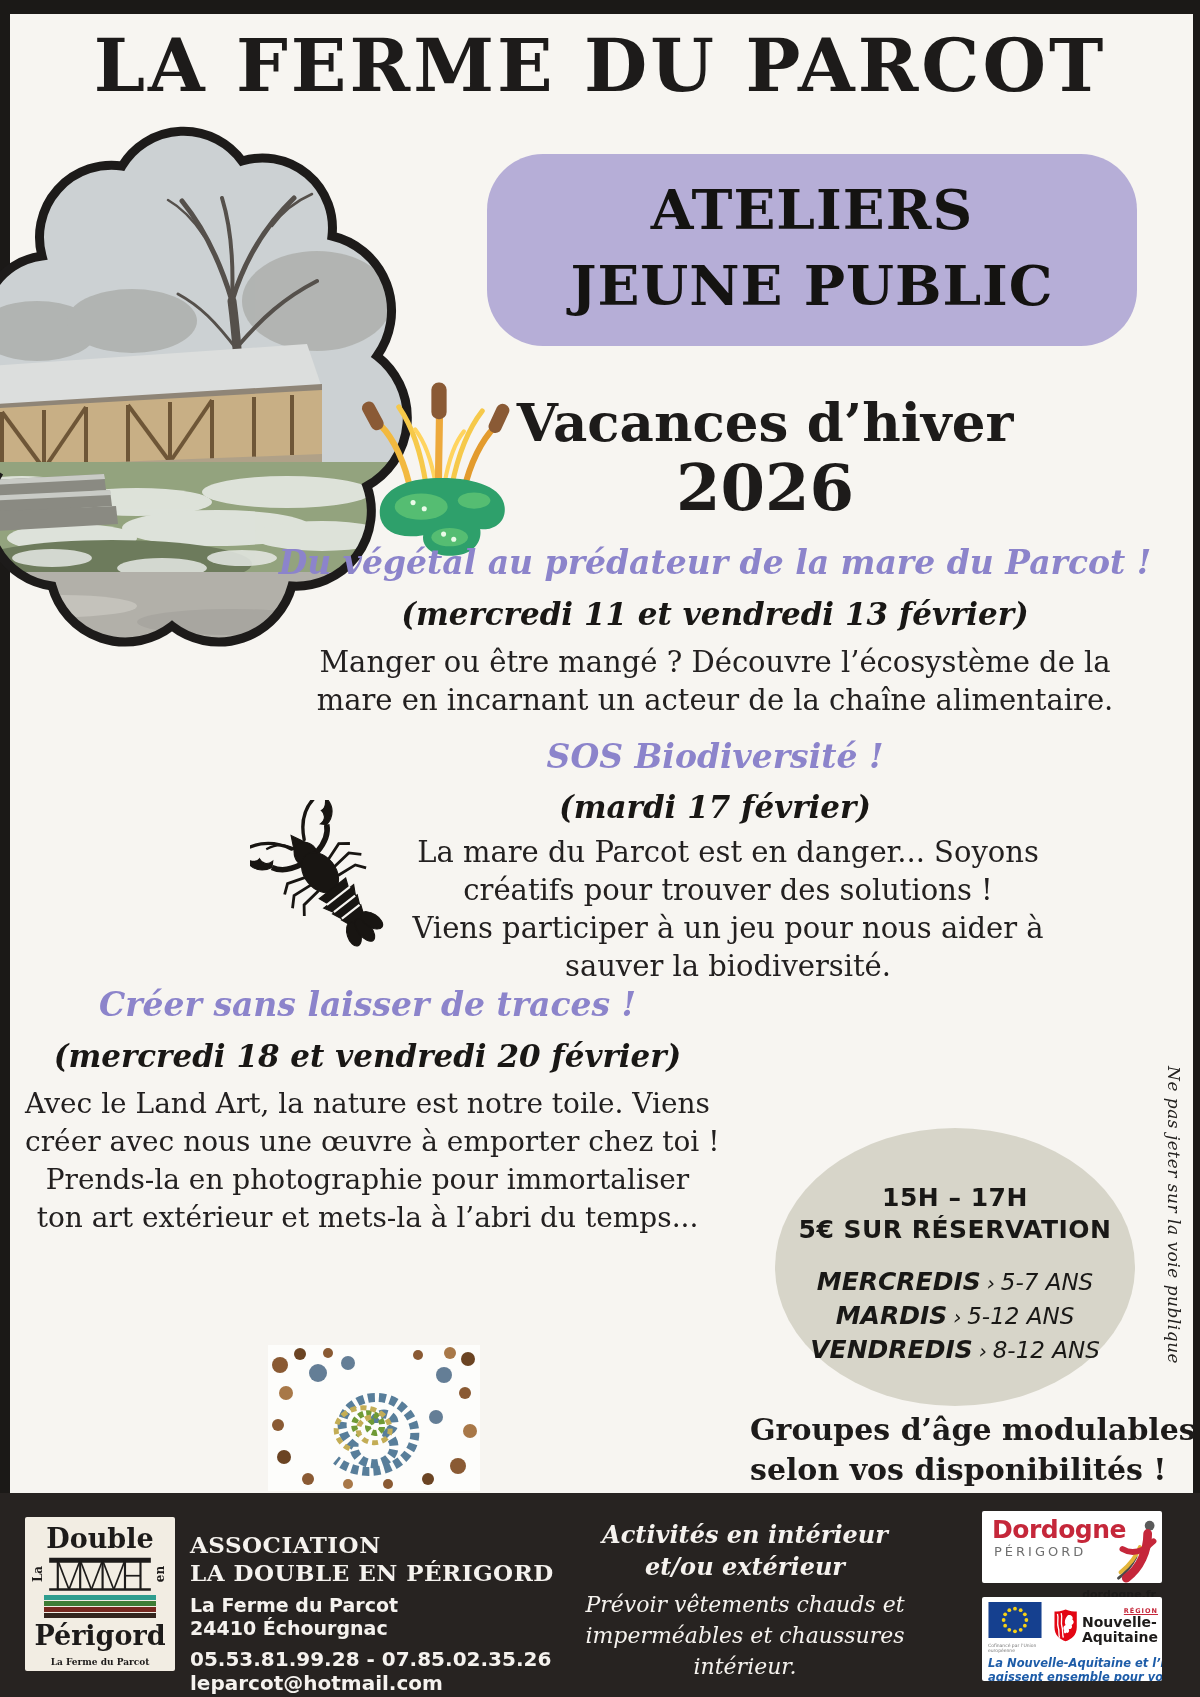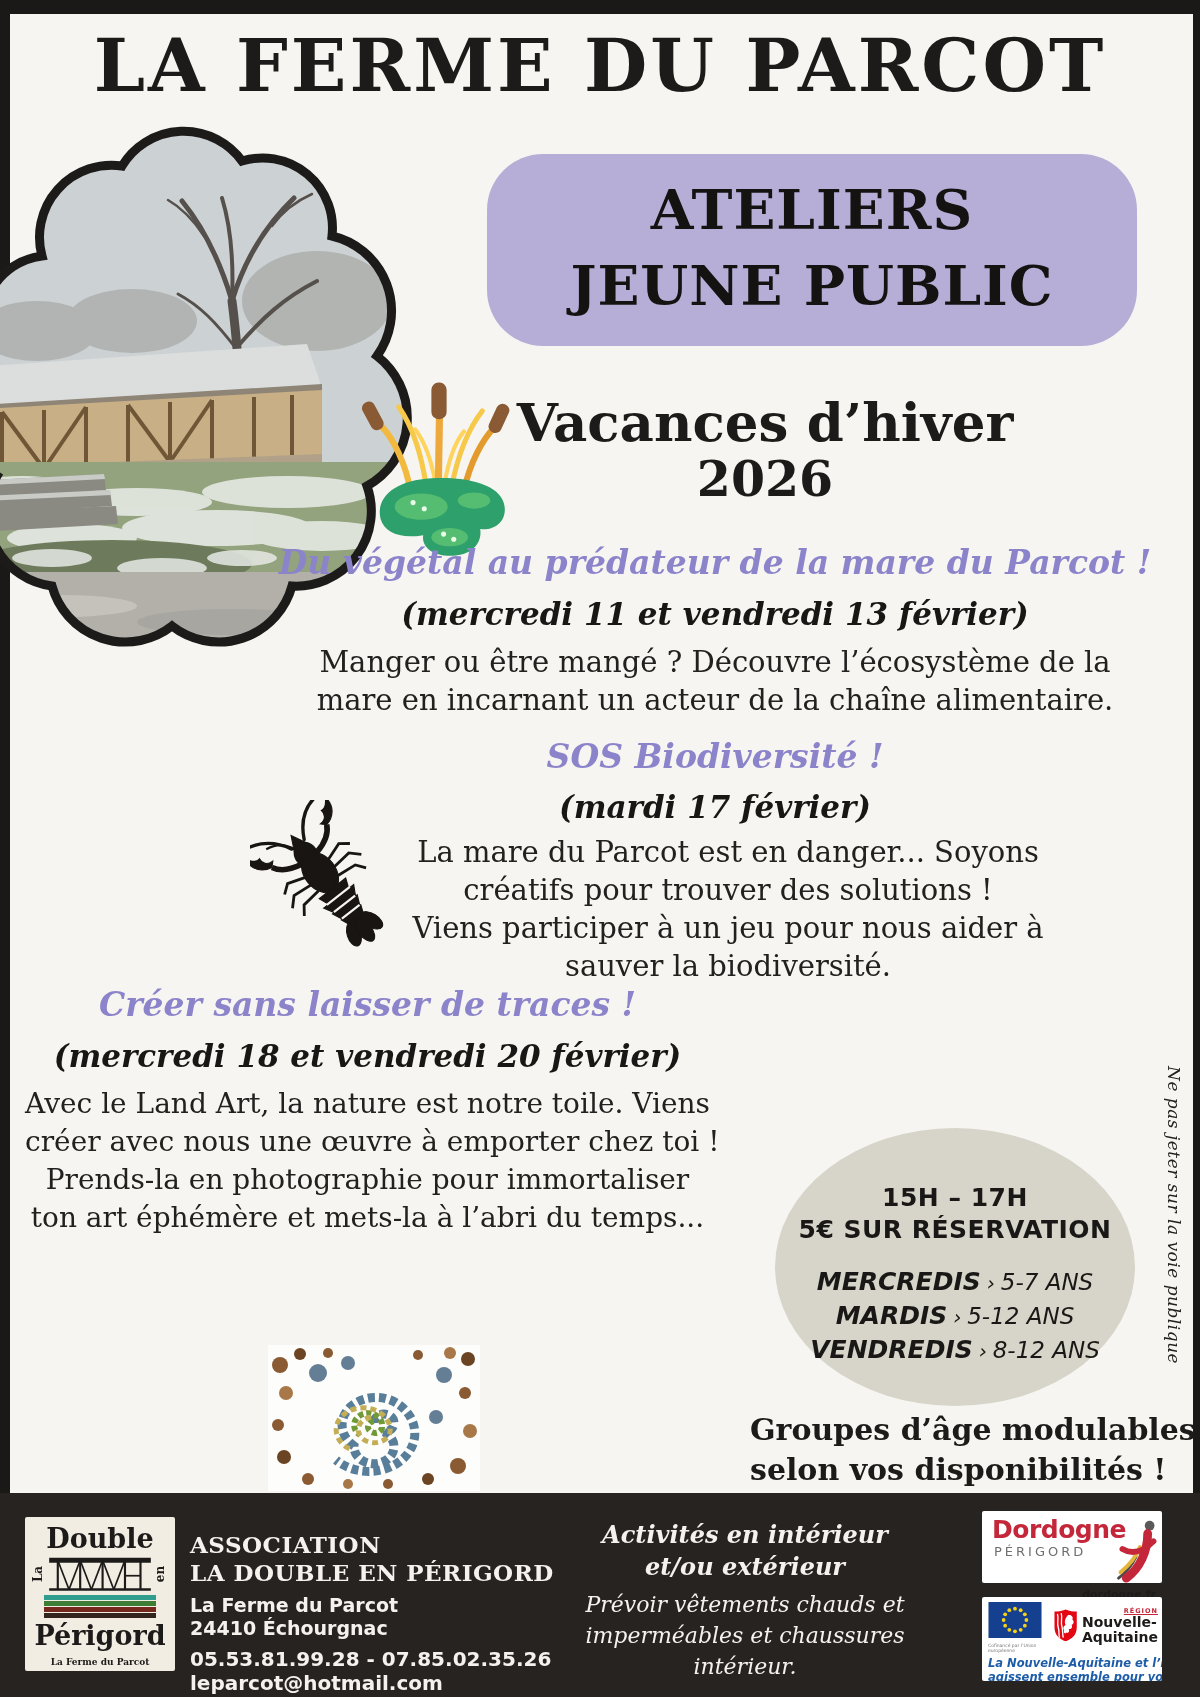--- a/index.html
+++ b/index.html
@@ -22,21 +22,21 @@
   .badge {
     position:absolute; left:487px; top:154px; width:650px; height:192px;
     background:#b6aed7; border-radius:56px; text-align:center;
     padding-top:18px; font-weight:bold; font-size:55px; line-height:1.38;
     color:#141311; letter-spacing:1px;
   }
   .pond-icon { position:absolute; left:350px; top:366px; width:178px; height:204px; }
 
   .subtitle { position:absolute; left:455px; top:392px; width:620px; text-align:center; color:#1d1b1a; }
   .subtitle .l1 { font-size:53px; font-weight:bold; line-height:1.15; }
-  .subtitle .l2 { font-size:49px; font-weight:bold; line-height:1.1; }
+  .subtitle .l2 { font-size:64px; font-weight:bold; line-height:1.1; }
 
   .w-heading { position:absolute; text-align:center; font-size:33px; font-weight:bold; font-style:italic; color:#8c84cb; white-space:nowrap; }
   .w-dates   { position:absolute; text-align:center; font-size:31px; font-weight:bold; font-style:italic; color:#191715; white-space:nowrap; }
   .w-body    { position:absolute; text-align:center; font-size:29px; color:#232020; }
   .w-body .bl { white-space:nowrap; line-height:38px; }
 
   .s1-heading { left:250px; top:543px;  width:930px; }
   .s1-dates   { left:250px; top:596px;  width:930px; }
   .s1-body    { left:250px; top:643px;  width:930px; }
   .s2-heading { left:250px; top:737px;  width:930px; }
@@ -294,21 +294,21 @@
       <ellipse cx="65" cy="124" rx="6" ry="11" transform="rotate(-20 65 124)"></ellipse>
     </g>
   </svg>
 
   <div class="w-heading s3-heading">Créer sans laisser de traces !</div>
   <div class="w-dates s3-dates">(mercredi 18 et vendredi 20 février)</div>
   <div class="w-body s3-body">
     <div class="bl">Avec le Land Art, la nature est notre toile. Viens</div>
     <div class="bl">créer avec nous une œuvre à emporter chez toi !</div>
     <div class="bl">Prends-la en photographie pour immortaliser</div>
-    <div class="bl">ton art éphémère et mets-la à l’abri du temps...</div>
+    <div class="bl">ton art extérieur et mets-la à l’abri du temps...</div>
   </div>
 
   <svg class="landart-icon" viewBox="0 0 212 146">
     <rect width="212" height="146" fill="#fdfdfb"></rect>
     <g fill="#8a5a33">
       <circle cx="12" cy="20" r="8"></circle>
         <circle cx="32" cy="9" r="6" fill="#6b4423"></circle>
         <circle cx="60" cy="8" r="5"></circle>
       <circle cx="18" cy="48" r="7" fill="#a87848"></circle>
         <circle cx="10" cy="80" r="6"></circle>

